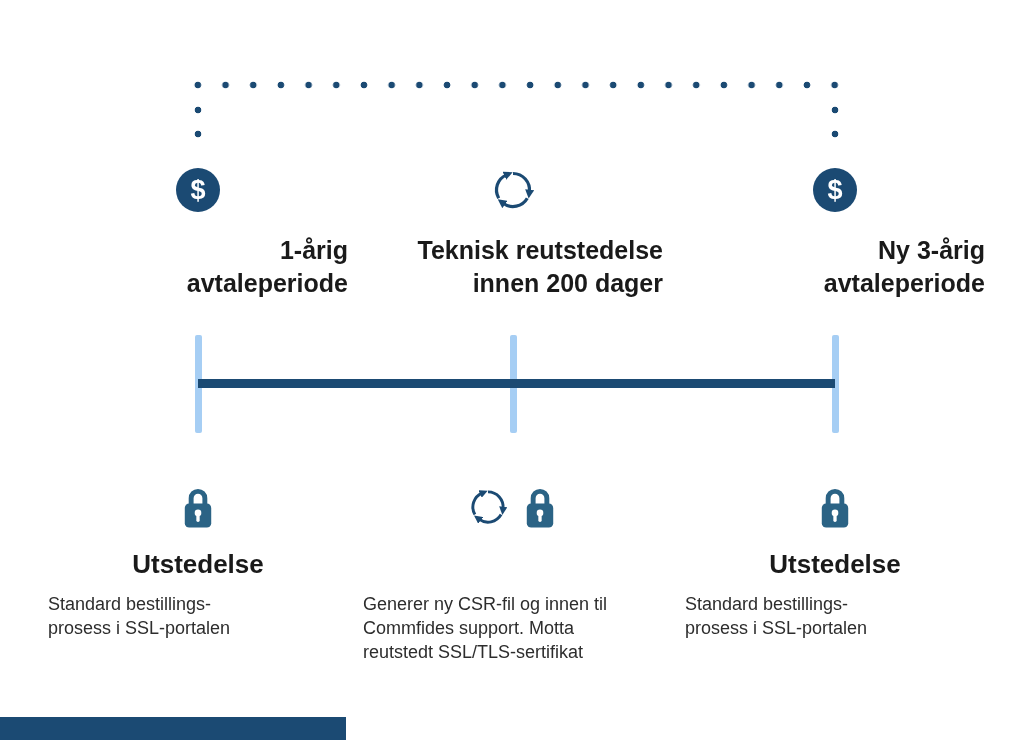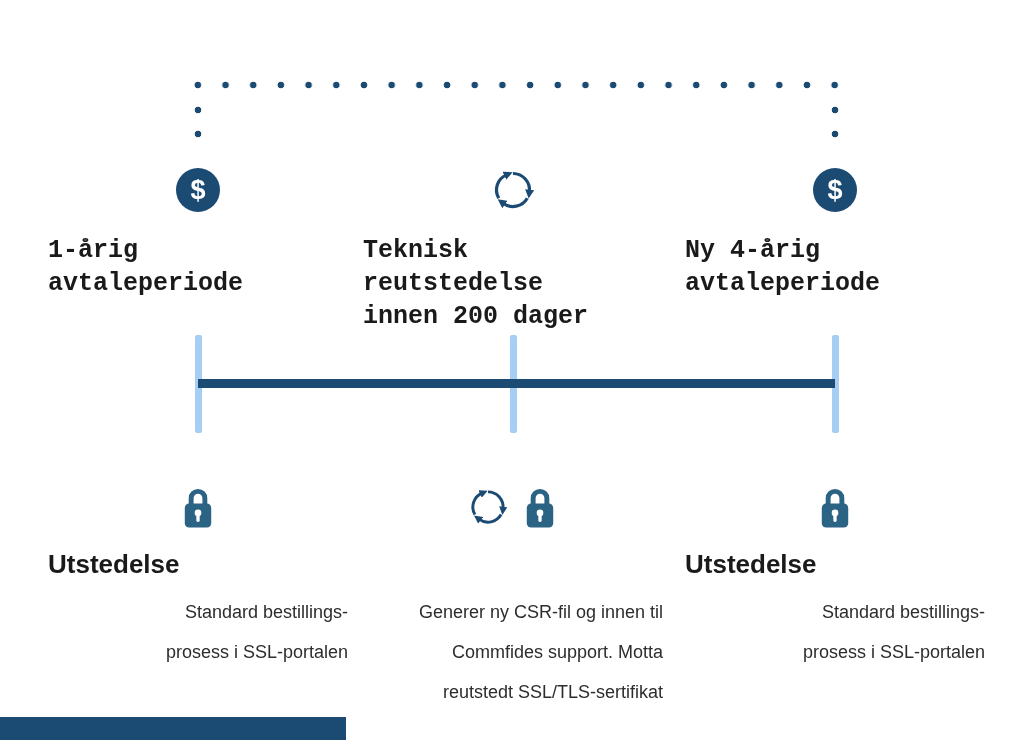--- a/index.html
+++ b/index.html
@@ -36,34 +36,34 @@
 
   .dollar-circle{width:44px;height:44px;border-radius:50%;background:var(--navy);
     color:#fff;font-weight:bold;font-size:27px;line-height:44px;text-align:center;}
 
   .icon-navy{color:var(--navy);}
   .mkr{fill:var(--navy);}
   .lock-fill{fill:var(--lock-blue);}
   .lock-shackle{stroke:var(--lock-blue);fill:none;}
   .lock-hole{fill:#fff;}
 
-  .stage-title{position:absolute;top:234px;width:300px;text-align:left;
-    font-weight:bold;font-size:25px;line-height:33px;color:var(--title-text);white-space:pre-line;font-family:Liberation Mono, monospace;}
+  .stage-title{position:absolute;top:234px;width:300px;text-align:right;
+    font-weight:bold;font-size:25px;line-height:33px;color:var(--title-text);white-space:pre-line;}
 
   
   .tl-line{position:absolute;left:198px;top:379px;width:637px;height:9px;background:var(--navy);}
   .tl-tick{position:absolute;top:335px;width:7px;height:98px;background:var(--tick-blue);border-radius:2px;}
   .tl-tick.t1{left:195px;}
   .tl-tick.t2{left:510px;}
   .tl-tick.t3{left:832px;}
 
-  .event-title{position:absolute;top:548px;width:300px;text-align:left;
+  .event-title{position:absolute;top:548px;width:300px;text-align:center;
     font-weight:bold;font-size:26px;line-height:32px;color:var(--title-text);}
-  .event-desc{position:absolute;top:592px;width:300px;text-align:right;
-    font-size:18px;line-height:40px;color:var(--body-text);white-space:pre-line;}
+  .event-desc{position:absolute;top:592px;width:300px;text-align:left;
+    font-size:18px;line-height:24px;color:var(--body-text);white-space:pre-line;}
 
   .footer-bar{position:absolute;left:0;top:717px;width:346px;height:23px;background:var(--navy);}
 </style>
 </head>
 <body>
 
 <svg width="0" height="0" style="position:absolute" aria-hidden="true">
   <defs>
     <marker id="arrowhead" viewBox="0 0 10 10" refX="2.5" refY="5" markerUnits="userSpaceOnUse" markerWidth="9" markerHeight="9" orient="auto">
       <path class="mkr" d="M0 0 L10 5 L0 10 z"></path>
@@ -90,21 +90,21 @@
     </svg>
   </div>
   <div class="icon-row top c3 col">
     <div class="dollar-circle">$</div>
   </div>
 
   <div class="stage-title col c1">1-årig
 avtaleperiode</div>
   <div class="stage-title col c2">Teknisk reutstedelse
 innen 200 dager</div>
-  <div class="stage-title col c3">Ny 4-årig
+  <div class="stage-title col c3">Ny 3-årig
 avtaleperiode</div>
 
   <div class="tl-tick t1"></div>
   <div class="tl-tick t2"></div>
   <div class="tl-tick t3"></div>
   <div class="tl-line"></div>
 
   <div class="icon-row bottom c1 col">
     <svg viewBox="0 0 40 48" width="40" height="47">
       <path class="lock-shackle" d="M13 22 V14.5 a7 7 0 0 1 14 0 V22" stroke-width="5"></path>

